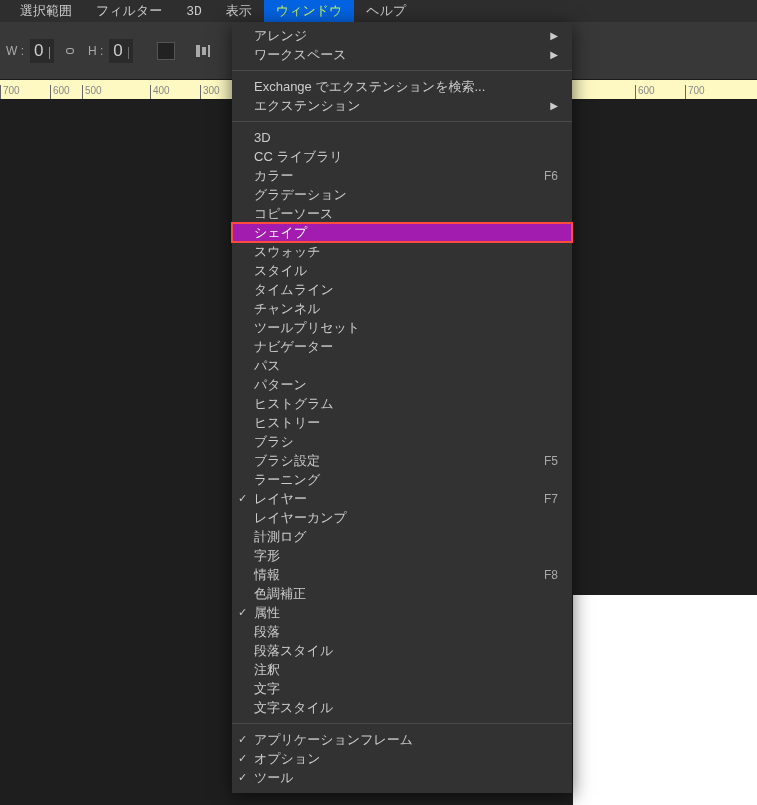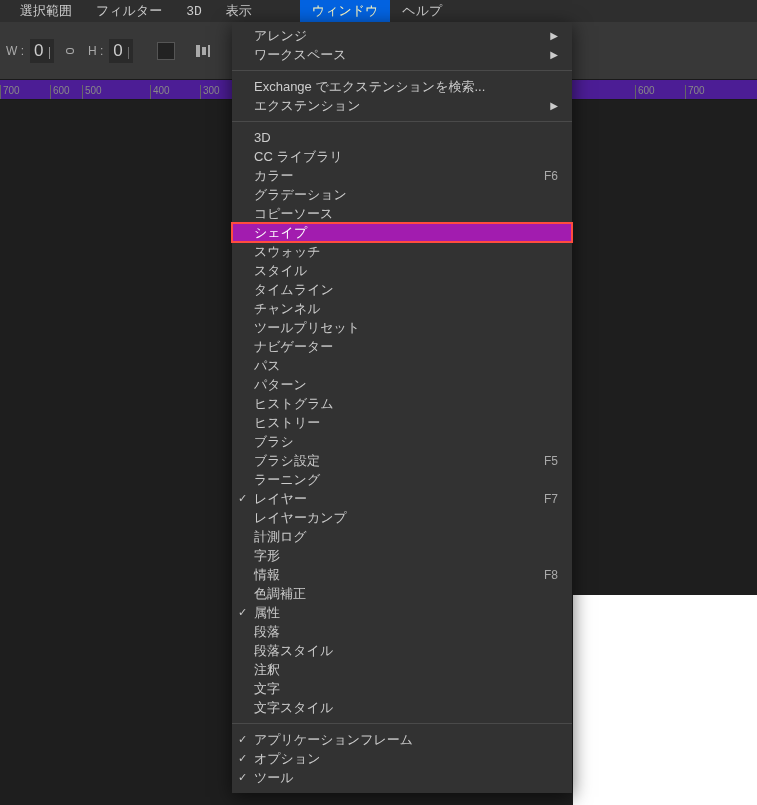--- a/index.html
+++ b/index.html
@@ -20,22 +20,21 @@
       align-items: center;
       padding-left: 8px;
     }
     .menubar-item {
       padding: 3px 12px;
       cursor: default;
       font-family: Liberation Mono, monospace;
     }
     .menubar-item.active {
       background: #0363e1;
-      color: #fef9c3;
-      margin-left: 36px;
+      color: #bef264;
     }
     .toolbar-strip {
       height: 58px;
       background: #383838;
       border-bottom: 1px solid #1a1a1a;
       display: flex;
       align-items: center;
       padding-left: 4px;
       gap: 6px;
       position: relative;
@@ -65,21 +64,21 @@
     }
     .align-icon {
       width: 20px;
       height: 18px;
       display: flex;
       align-items: center;
       justify-content: center;
     }
     .ruler {
       height: 20px;
-      background: #4c1d95;
+      background: #fef9c3;
       border-bottom: 1px solid #1a1a1a;
       display: flex;
       align-items: flex-end;
       overflow: hidden;
       position: relative;
       font-size: 10px;
       color: #888;
     }
     .ruler-tick {
       position: absolute;

